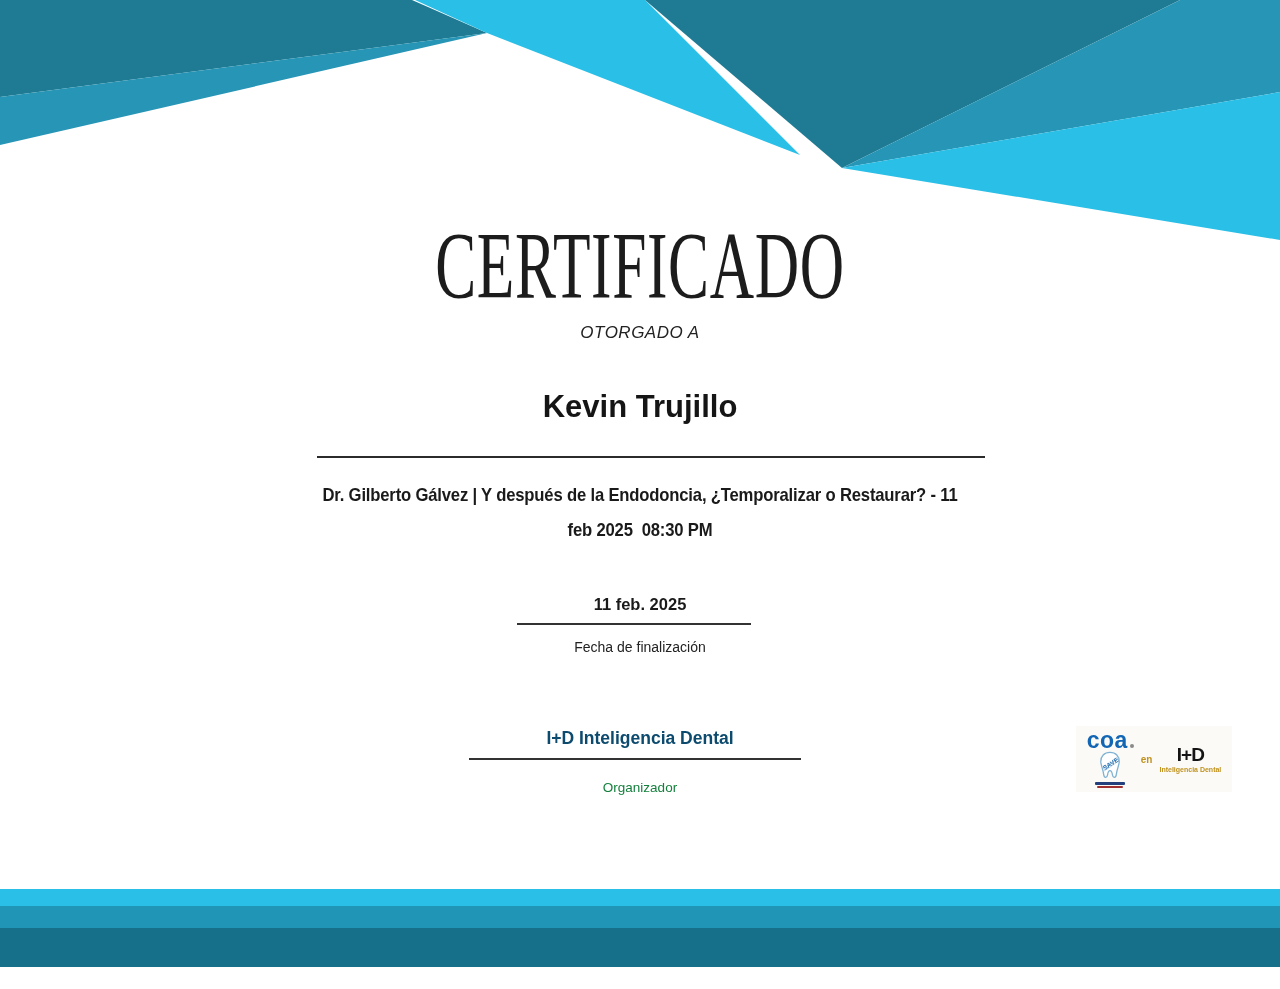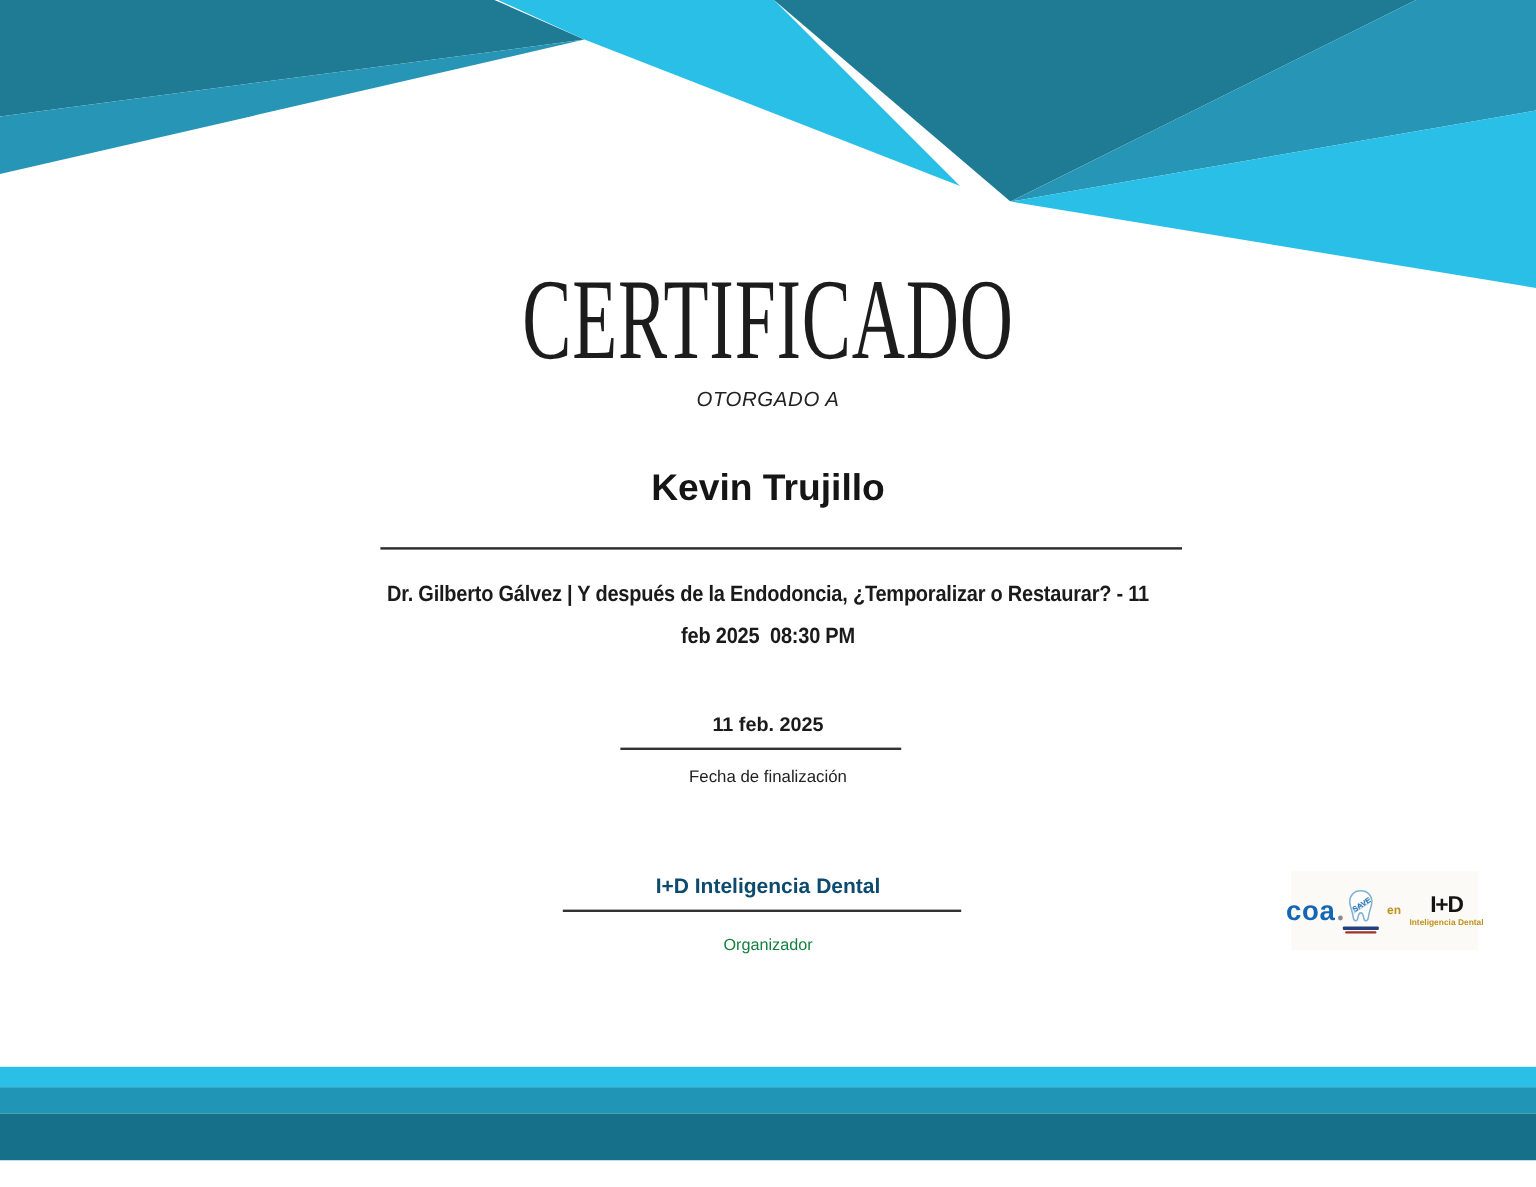--- a/index.html
+++ b/index.html
@@ -44,21 +44,21 @@
   .clabel{top:639px;font-size:14px;font-weight:400;color:#222;}
   .orgname{top:728px;font-size:17.5px;font-weight:700;color:#0c4a6e;}
   .rule-org{top:758px;left:469px;width:332px;height:1.5px;background:#333;}
   .orglabel{top:780px;font-size:13.5px;font-weight:400;color:#15803d;text-align:center;}
   
   .logo{
     position:absolute;left:1076px;top:726px;width:156px;height:66px;
     background:#fbfaf6;display:flex;align-items:center;justify-content:center;
     gap:7px;box-sizing:border-box;padding:2px 3px;
   }
-  .coa-col{display:flex;flex-direction:row;align-items:center;line-height:1;}
+  .coa-col{display:flex;flex-direction:column;align-items:center;line-height:1;}
   .coa-word{display:flex;align-items:flex-start;}
   .coa-txt{font-size:23px;font-weight:700;letter-spacing:.5px;color:var(--coa-blue,#1266b4);line-height:.9;}
   .tm-dot{width:4px;height:4px;background:#8a8a8a;border-radius:50%;margin:14px 0 0 2px;}
   .tooth-wrap{margin-top:1px;display:flex;flex-direction:column;align-items:center;}
   .cap-bar{height:2.5px;border-radius:1px;margin-top:1px;}
   .cap-bar.b1{width:30px;background:#24407c;}
   .cap-bar.b2{width:26px;background:#a03030;}
   .en-txt{font-size:10px;font-weight:700;color:var(--gold,#c0921f);}
   .id-col{display:flex;flex-direction:column;align-items:center;line-height:1;}
   .id-main{font-size:19px;font-weight:700;letter-spacing:-1px;color:#141414;}

